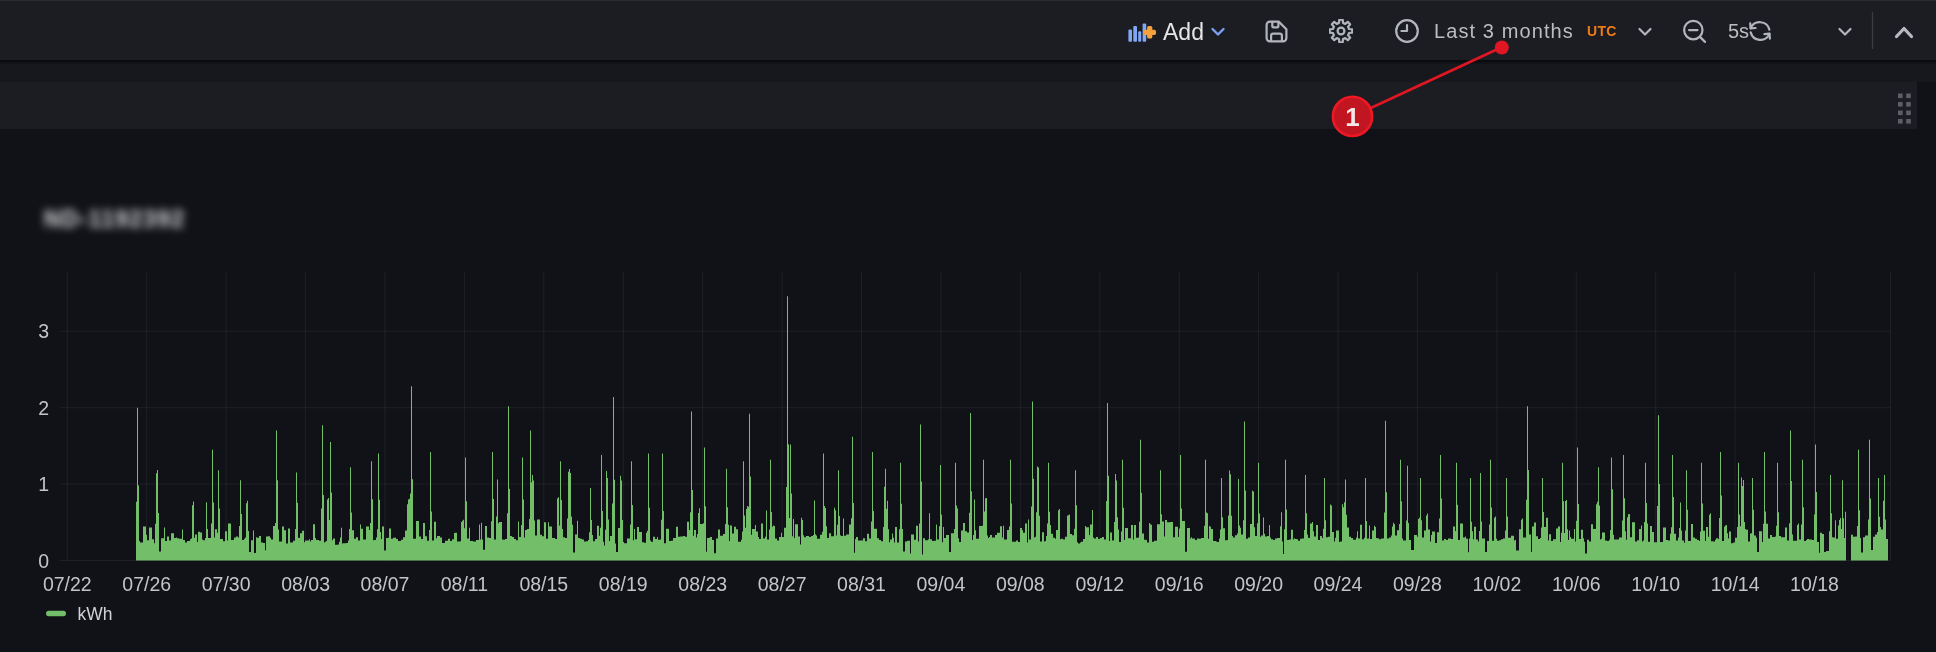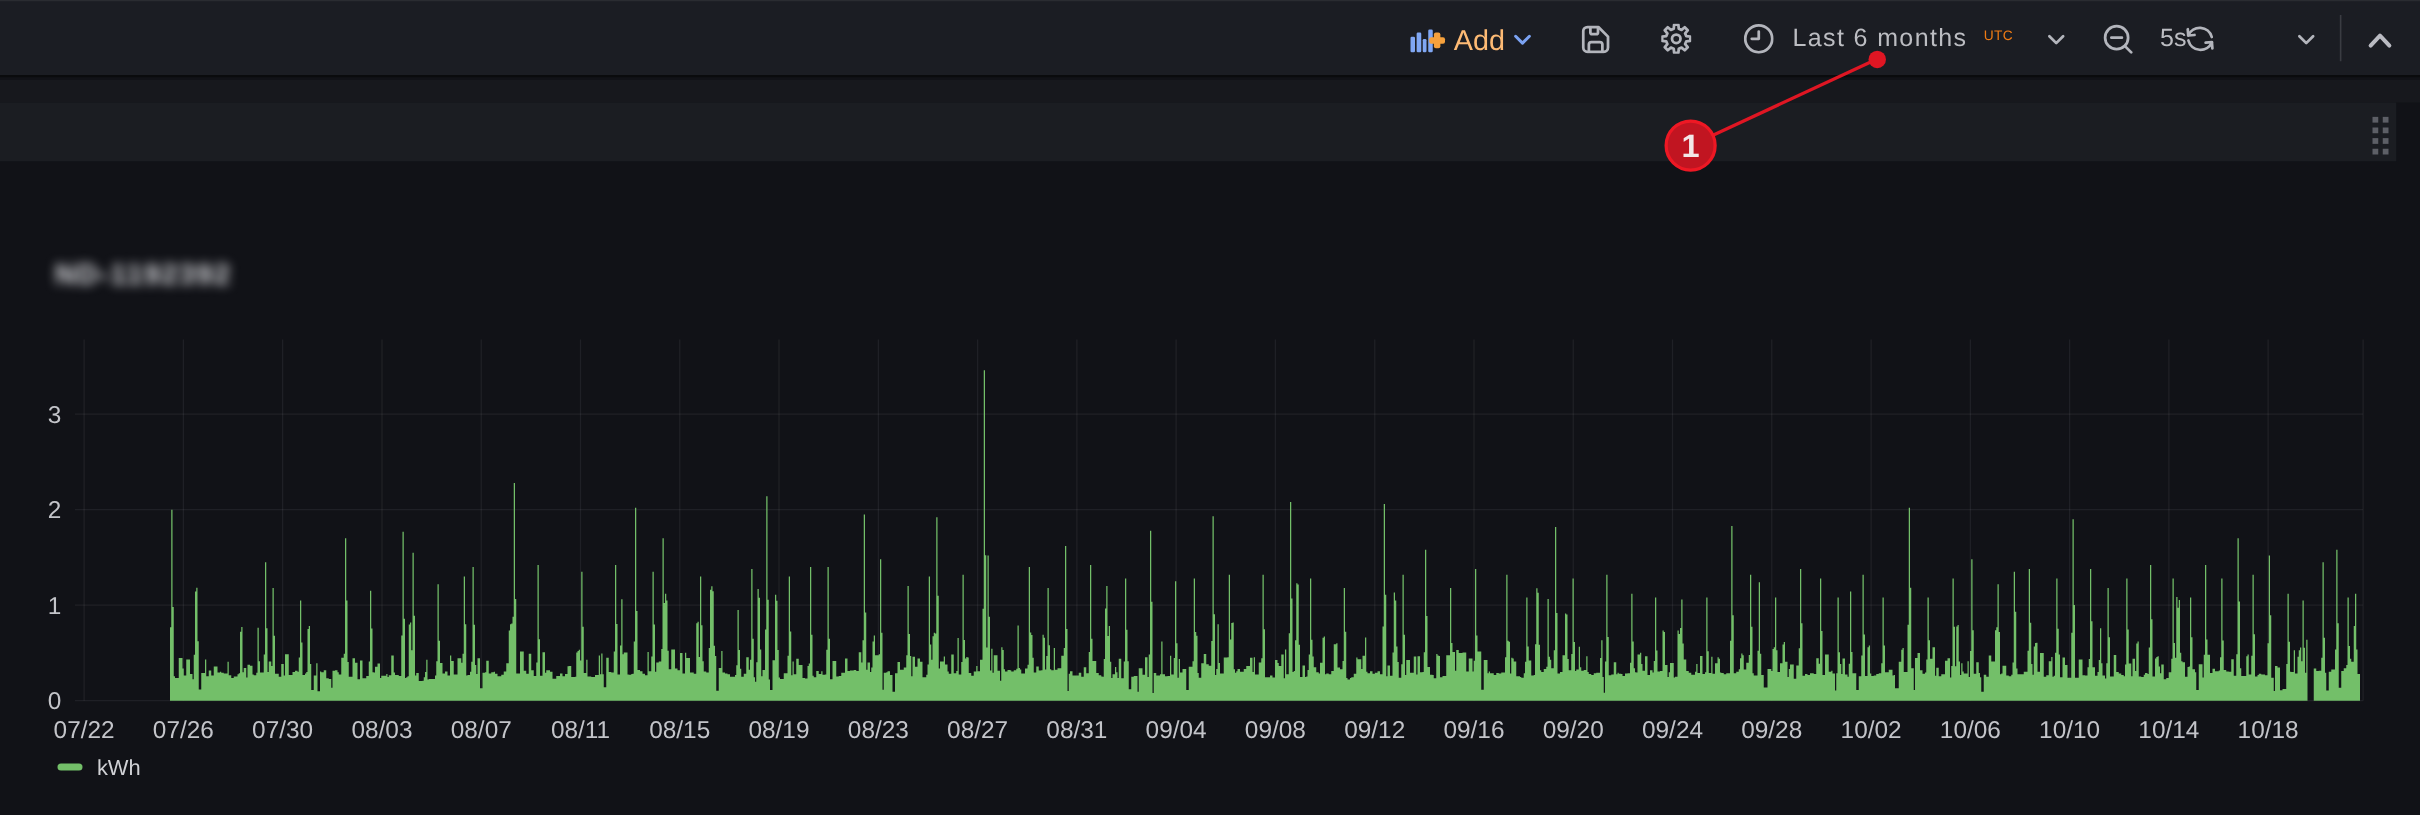--- a/index.html
+++ b/index.html
@@ -26,42 +26,42 @@
     <rect x="1.4" y="8.4" width="3.6" height="12.4" rx="1"></rect>
     <rect x="6.3" y="5.0" width="3.7" height="15.8" rx="1"></rect>
     <rect x="11.2" y="10.2" width="3.0" height="10.6" rx="1"></rect>
     <rect x="15.6" y="2.5" width="3.6" height="18.3" rx="1"></rect>
   </g>
   <g fill="#f6a13c">
     <rect x="20.1" y="5.0" width="5.2" height="12.6" rx="1.6"></rect>
     <rect x="16.4" y="8.7" width="12.6" height="5.2" rx="1.6"></rect>
   </g>
 </svg>
-<div class="abs" style="left:1163px;top:19px;font-size:23px;color:#fdba74">Add</div>
+<div class="abs" style="left:1163px;top:19px;font-size:23px;color:#e5e5e5">Add</div>
 <svg class="nav-ic" style="left:1209px;top:26px;stroke:#7ba2f2;stroke-width:2.4" width="18" height="12" viewBox="0 0 18 12">
   <polyline points="3.5,3 9,8.5 14.5,3"></polyline>
   </svg>
 
 <svg class="nav-ic" style="left:1265px;top:20px" width="23" height="23" viewBox="0 0 23 23">
   <path d="M7.8 1.6 H5 a3.4 3.4 0 0 0 -3.4 3.4 V18 A3.4 3.4 0 0 0 5 21.4 H18 a3.4 3.4 0 0 0 3.4-3.4 V9.3 L13.7 1.6 H7.8"></path>
   <path d="M7.3 1.9 V5.9 a1.4 1.4 0 0 0 1.4 1.4 H12 a1.4 1.4 0 0 0 1.4-1.4 V2.2"></path>
   <path d="M6.1 21 V15.6 a2 2 0 0 1 2-2 H14.9 a2 2 0 0 1 2 2 V21"></path>
 </svg>
 
 <svg class="nav-ic" style="left:1329px;top:19px;stroke-linejoin:round" width="24" height="24" viewBox="0 0 24 24">
   <path d="M9.99 3.95 L10.31 0.73 L13.69 0.73 L14.01 3.95 L16.27 4.89 L18.78 2.84 L21.16 5.22 L19.11 7.73 L20.05 9.99 L23.27 10.31 L23.27 13.69 L20.05 14.01 L19.11 16.27 L21.16 18.78 L18.78 21.16 L16.27 19.11 L14.01 20.05 L13.69 23.27 L10.31 23.27 L9.99 20.05 L7.73 19.11 L5.22 21.16 L2.84 18.78 L4.89 16.27 L3.95 14.01 L0.73 13.69 L0.73 10.31 L3.95 9.99 L4.89 7.73 L2.84 5.22 L5.22 2.84 L7.73 4.89 Z"></path>
   <circle cx="12" cy="12" r="3.4"></circle>
 </svg>
 
 <svg class="nav-ic" style="left:1395px;top:19px" width="24" height="24" viewBox="0 0 24 24">
   <circle cx="12" cy="12" r="10.8"></circle>
   <polyline points="12,6.2 12,12 6.4,12"></polyline>
 </svg>
-<div class="navtxt" style="left:1434px;top:20px">Last 6 months</div>
-<div class="abs" style="left:1587px;top:23px;font-size:11px;font-weight:400;color:#ef7b14;letter-spacing:.3px">UTC</div>
+<div class="navtxt" style="left:1434px;top:20px">Last 3 months</div>
+<div class="abs" style="left:1587px;top:23px;font-size:14px;font-weight:700;color:#ef7b14;letter-spacing:.3px">UTC</div>
 <svg class="nav-ic" style="left:1636px;top:26px" width="18" height="12" viewBox="0 0 18 12">
   <polyline points="3.5,3 9,8.5 14.5,3"></polyline>
   </svg>
 
 <svg class="nav-ic" style="left:1682px;top:19px" width="25" height="25" viewBox="0 0 25 25">
   <circle cx="11.3" cy="11.1" r="9.2"></circle>
   <line x1="7.1" y1="11.1" x2="15.5" y2="11.1"></line>
   <line x1="18" y1="17.9" x2="23" y2="22.9"></line>
 </svg>
 

